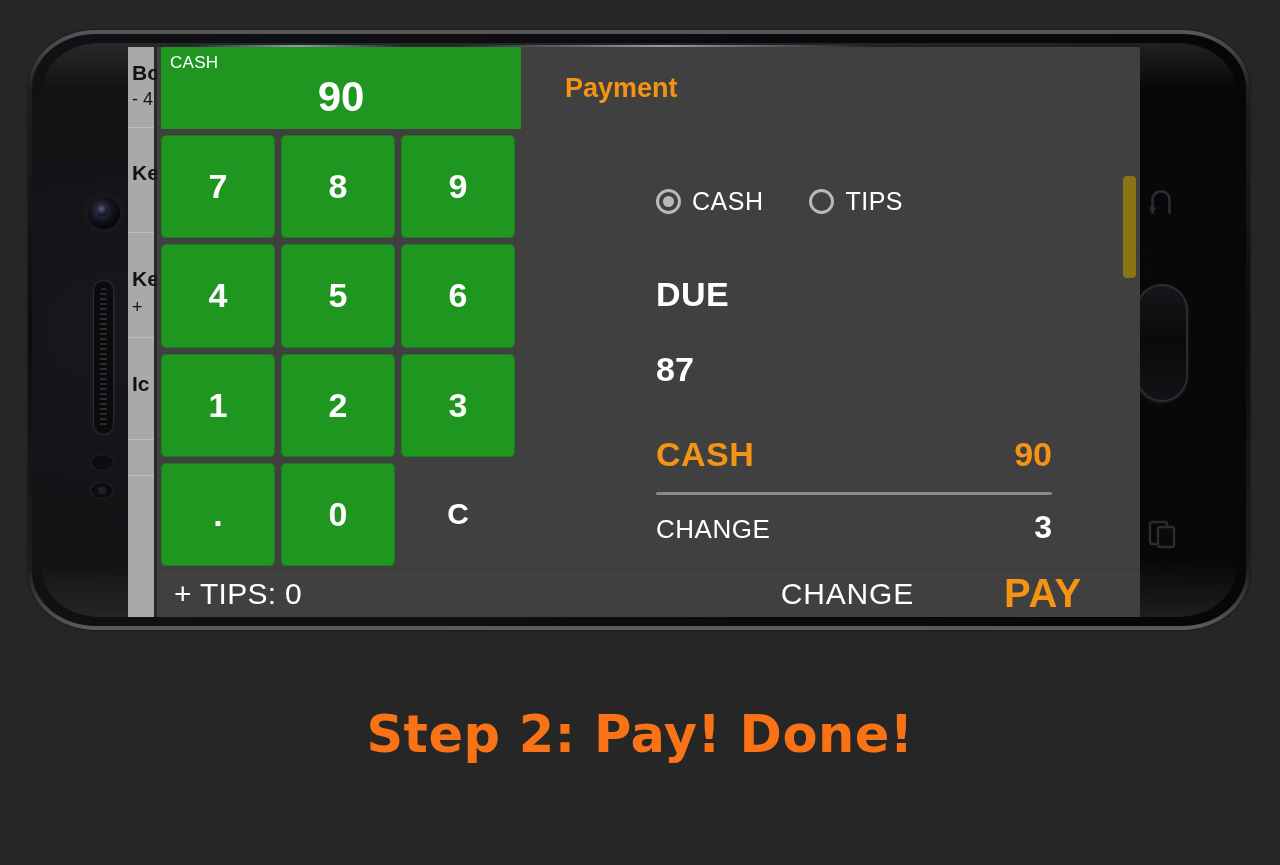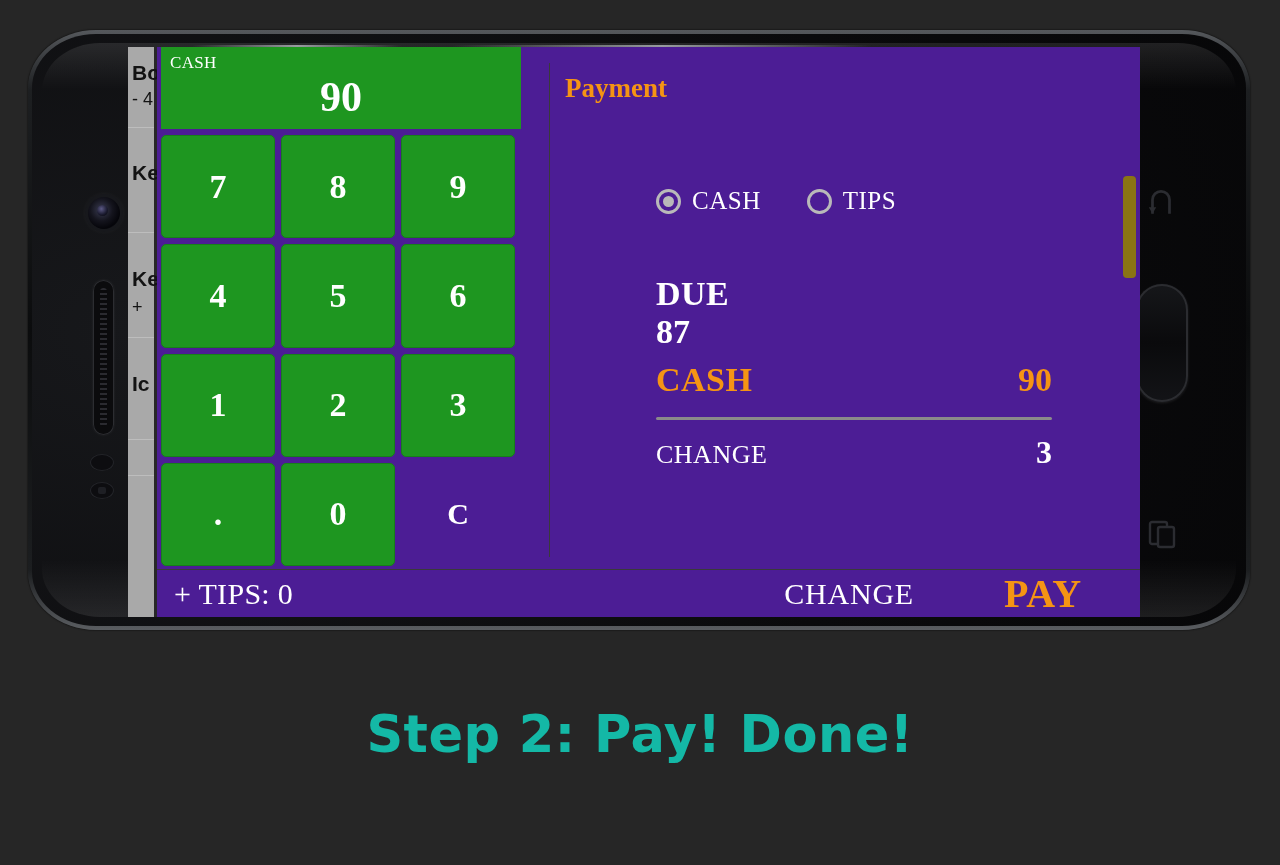--- a/index.html
+++ b/index.html
@@ -106,22 +106,21 @@
     background:#a9a9a9; color:#131313;
     font-weight:bold; font-size:21px;
   }
   .bg-list .bl-row { position:absolute; left:4px; white-space:nowrap; }
   .bg-list .bl-sub { font-weight:normal; font-size:18px; }
   .bg-list .bl-sep { position:absolute; left:0; right:0; height:1px; background:#bdbdbd; }
 
   
   .dialog {
     position:absolute; left:29px; top:0; right:0; bottom:0;
-    background:#4c1d95;
-    font-family:Liberation Serif, serif;
+    background:#404040;
   }
 
   
   .keypad-col {
     position:absolute; left:0; top:0; width:364px; bottom:47px;
   }
   .amount-display {
     position:absolute; left:4px; top:0; width:360px; height:82px;
     background:#1e9620;
   }
@@ -176,21 +175,21 @@
     border-radius:50%; background:#b9b9b9;
   }
   .radio-label { color:#ffffff; font-size:25px; letter-spacing:.5px; }
 
   .totals { position:absolute; left:106px; top:228px; right:88px; }
   .trow {
     display:flex; justify-content:space-between; align-items:baseline;
   }
   .trow.due { margin-bottom:10px;flex-direction:column; }
   .trow .tlabel.big { font-size:34px; font-weight:bold; color:#ffffff; letter-spacing:.5px; }
-  .trow .tval.big  { font-size:34px; font-weight:bold; color:#ffffff; }
+  .trow .tval.big  { font-size:34px; font-weight:bold; color:#ffffff;margin-top:36px; }
   .trow.cash .tlabel.big, .trow.cash .tval.big { color:#f59414; }
   .hr {
     height:3px; background:#8a8a8a; margin:18px 0 14px 0; border-radius:2px;
   }
   .trow.change .tlabel { font-size:26px; color:#ffffff; letter-spacing:.5px; }
   .trow.change .tval { font-size:32px; font-weight:bold; color:#ffffff; }
 
   
   .scroll-thumb {
     position:absolute; right:4px; top:129px; width:13px; height:102px;
@@ -214,21 +213,21 @@
     letter-spacing:.8px;
   }
   .pay-btn {
     position:absolute; right:58px; color:#f59414; font-size:40px; font-weight:bold;
     cursor:pointer; letter-spacing:.8px;
   }
 
   
   .caption {
     position:absolute; left:0; right:0; top:705px;
-    text-align:center; color:#14b8a6;
+    text-align:center; color:#f97316;
     font-size:51px; font-weight:bold; letter-spacing:.5px;
     font-family:"DejaVu Sans", sans-serif;
   }
 </style>
 </head>
 <body>
 
 <div id="root">
 
   <div class="phone-shell">

